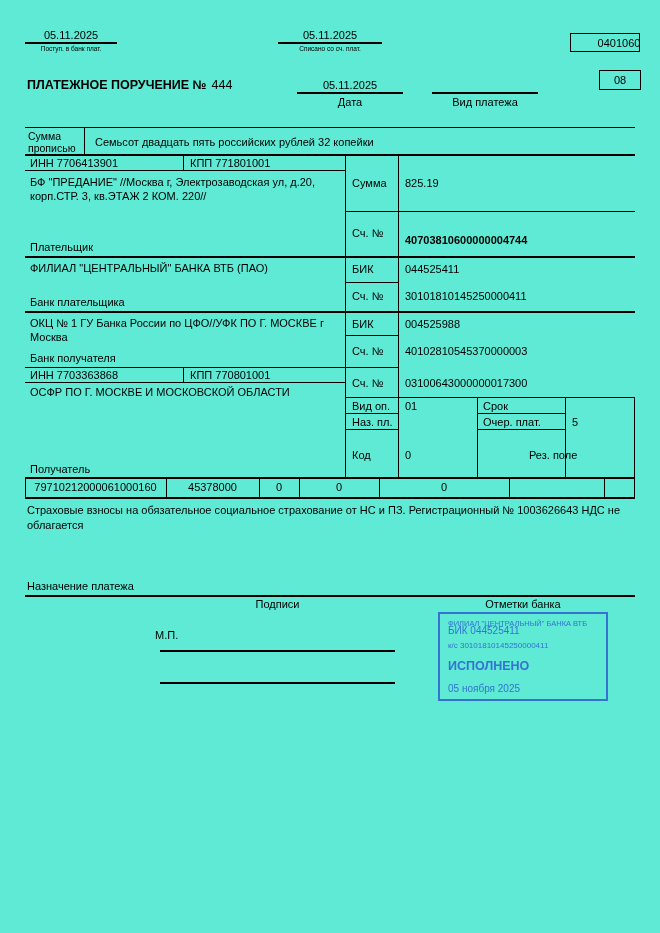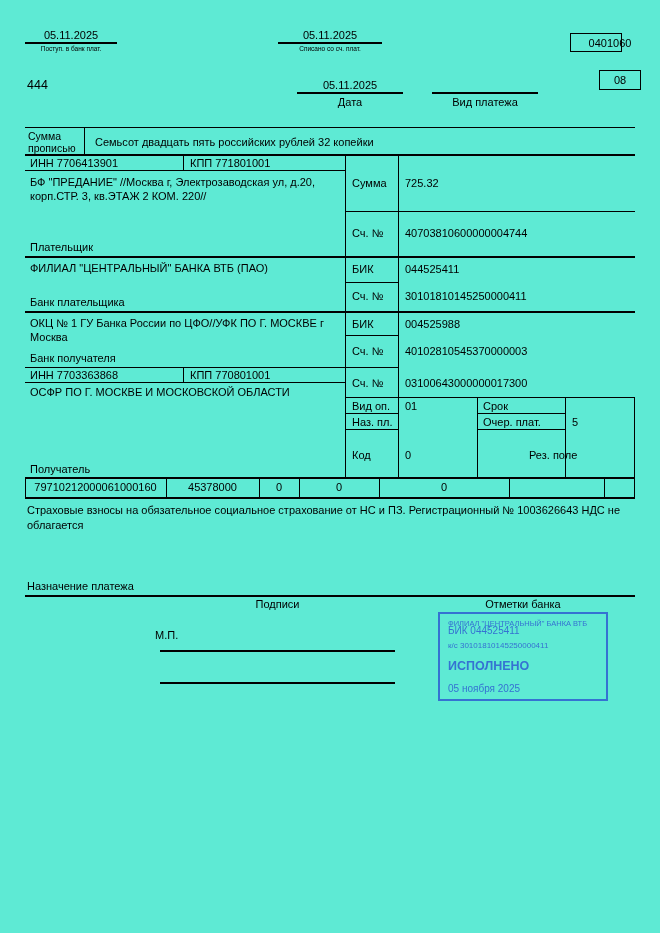--- a/index.html
+++ b/index.html
@@ -32,25 +32,26 @@
 <div class="page">
 
   <div class="txt ctr" style="left:25px;top:29px;width:92px;">05.11.2025</div>
   <div class="hline" style="left:25px;top:42px;width:92px;height:1.5px;"></div>
   <div class="txt ctr sm" style="left:20px;top:45px;width:102px;">Поступ. в банк плат.</div>
 
   <div class="txt ctr" style="left:278px;top:29px;width:104px;">05.11.2025</div>
   <div class="hline" style="left:278px;top:42px;width:104px;height:1.5px;"></div>
   <div class="txt ctr sm" style="left:273px;top:45px;width:114px;">Списано со сч. плат.</div>
 
-  <div class="box" style="left:570px;top:33px;width:52px;height:19px;padding-left:28px;">
+  <div class="box" style="left:570px;top:33px;width:70px;height:19px;padding-left:28px;">
     <span>0401060</span>
   </div>
 
   <div class="titlerow">
+    <span class="bold">ПЛАТЕЖНОЕ ПОРУЧЕНИЕ №</span>
     <span>444</span>
   </div>
 
   <div class="txt ctr" style="left:297px;top:79px;width:106px;">05.11.2025</div>
   <div class="hline" style="left:297px;top:92px;width:106px;height:1.5px;"></div>
   <div class="txt ctr" style="left:297px;top:96px;width:106px;">Дата</div>
 
   <div class="hline" style="left:432px;top:92px;width:106px;height:1.5px;"></div>
   <div class="txt ctr" style="left:432px;top:96px;width:106px;">Вид платежа</div>
 
@@ -100,23 +101,23 @@
   <div class="hline th" style="left:25px;top:594.5px;width:610px;"></div>
 
   <div class="txt wrap" style="left:28px;top:130px;width:54px;font-size:10.5px;line-height:12px;">Сумма прописью</div>
   <div class="txt" style="left:95px;top:136px;">Семьсот двадцать пять российских рублей 32 копейки</div>
 
   <div class="txt" style="left:30px;top:157px;">ИНН 7706413901</div>
   <div class="txt" style="left:190px;top:157px;">КПП 771801001</div>
   <div class="txt wrap" style="left:30px;top:175px;width:310px;line-height:14px;">БФ "ПРЕДАНИЕ" //Москва г, Электрозаводская ул, д.20, корп.СТР. 3, кв.ЭТАЖ 2 КОМ. 220//</div>
   <div class="txt" style="left:30px;top:241px;">Плательщик</div>
   <div class="txt" style="left:352px;top:177px;">Сумма</div>
-  <div class="txt" style="left:405px;top:177px;">725.32</div>
+  <div class="txt" style="left:405px;top:177px;">825.19</div>
   <div class="txt" style="left:352px;top:227px;">Сч. №</div>
-  <div class="txt" style="left:405px;top:227px;">40703810600000004744</div>
+  <div class="txt" style="left:405px;top:234px;font-weight:bold;">40703810600000004744</div>
 
   <div class="txt wrap" style="left:30px;top:261px;width:312px;line-height:14px;">ФИЛИАЛ "ЦЕНТРАЛЬНЫЙ" БАНКА ВТБ (ПАО)</div>
   <div class="txt" style="left:30px;top:296px;">Банк плательщика</div>
   <div class="txt" style="left:352px;top:263px;">БИК</div>
   <div class="txt" style="left:405px;top:263px;">044525411</div>
   <div class="txt" style="left:352px;top:290px;">Сч. №</div>
   <div class="txt" style="left:405px;top:290px;">30101810145250000411</div>
 
   <div class="txt wrap" style="left:30px;top:316px;width:310px;line-height:14px;">ОКЦ № 1 ГУ Банка России по ЦФО//УФК ПО Г. МОСКВЕ г Москва</div>
   <div class="txt" style="left:30px;top:352px;">Банк получателя</div>

